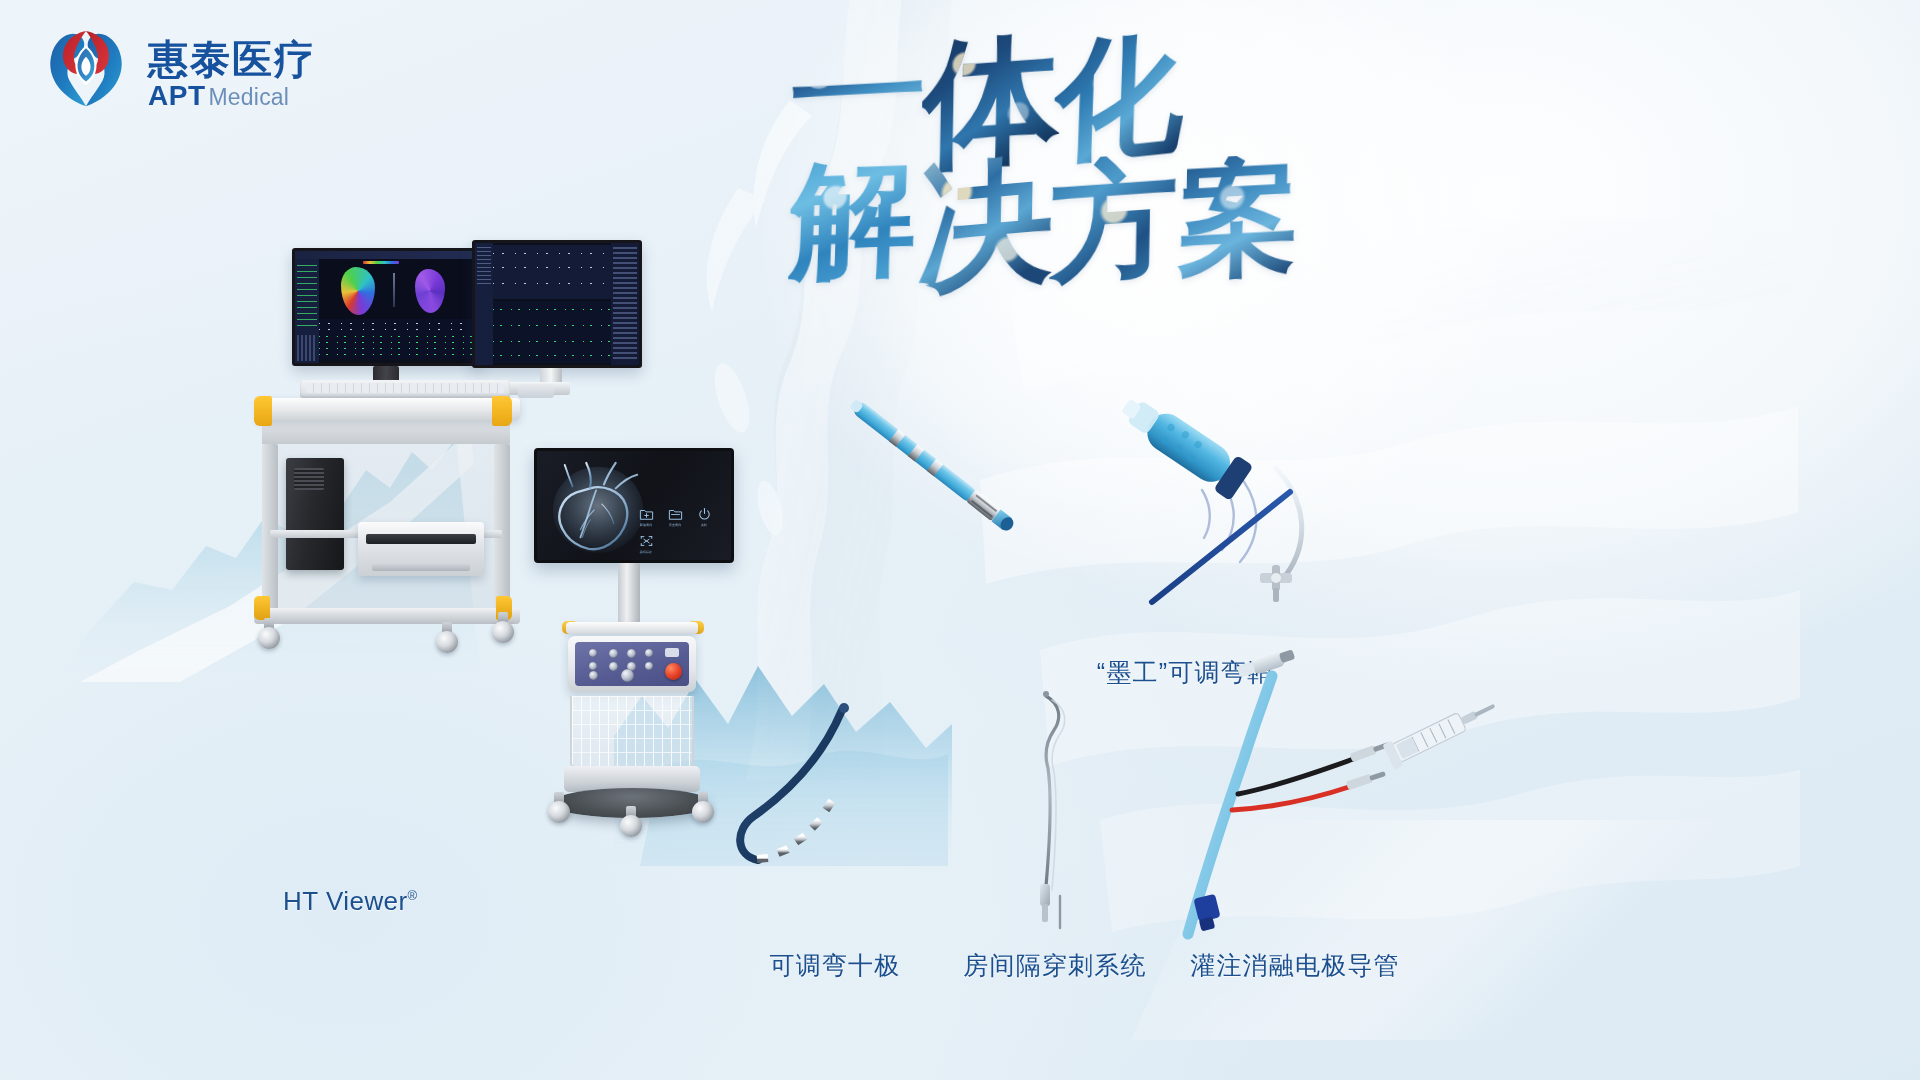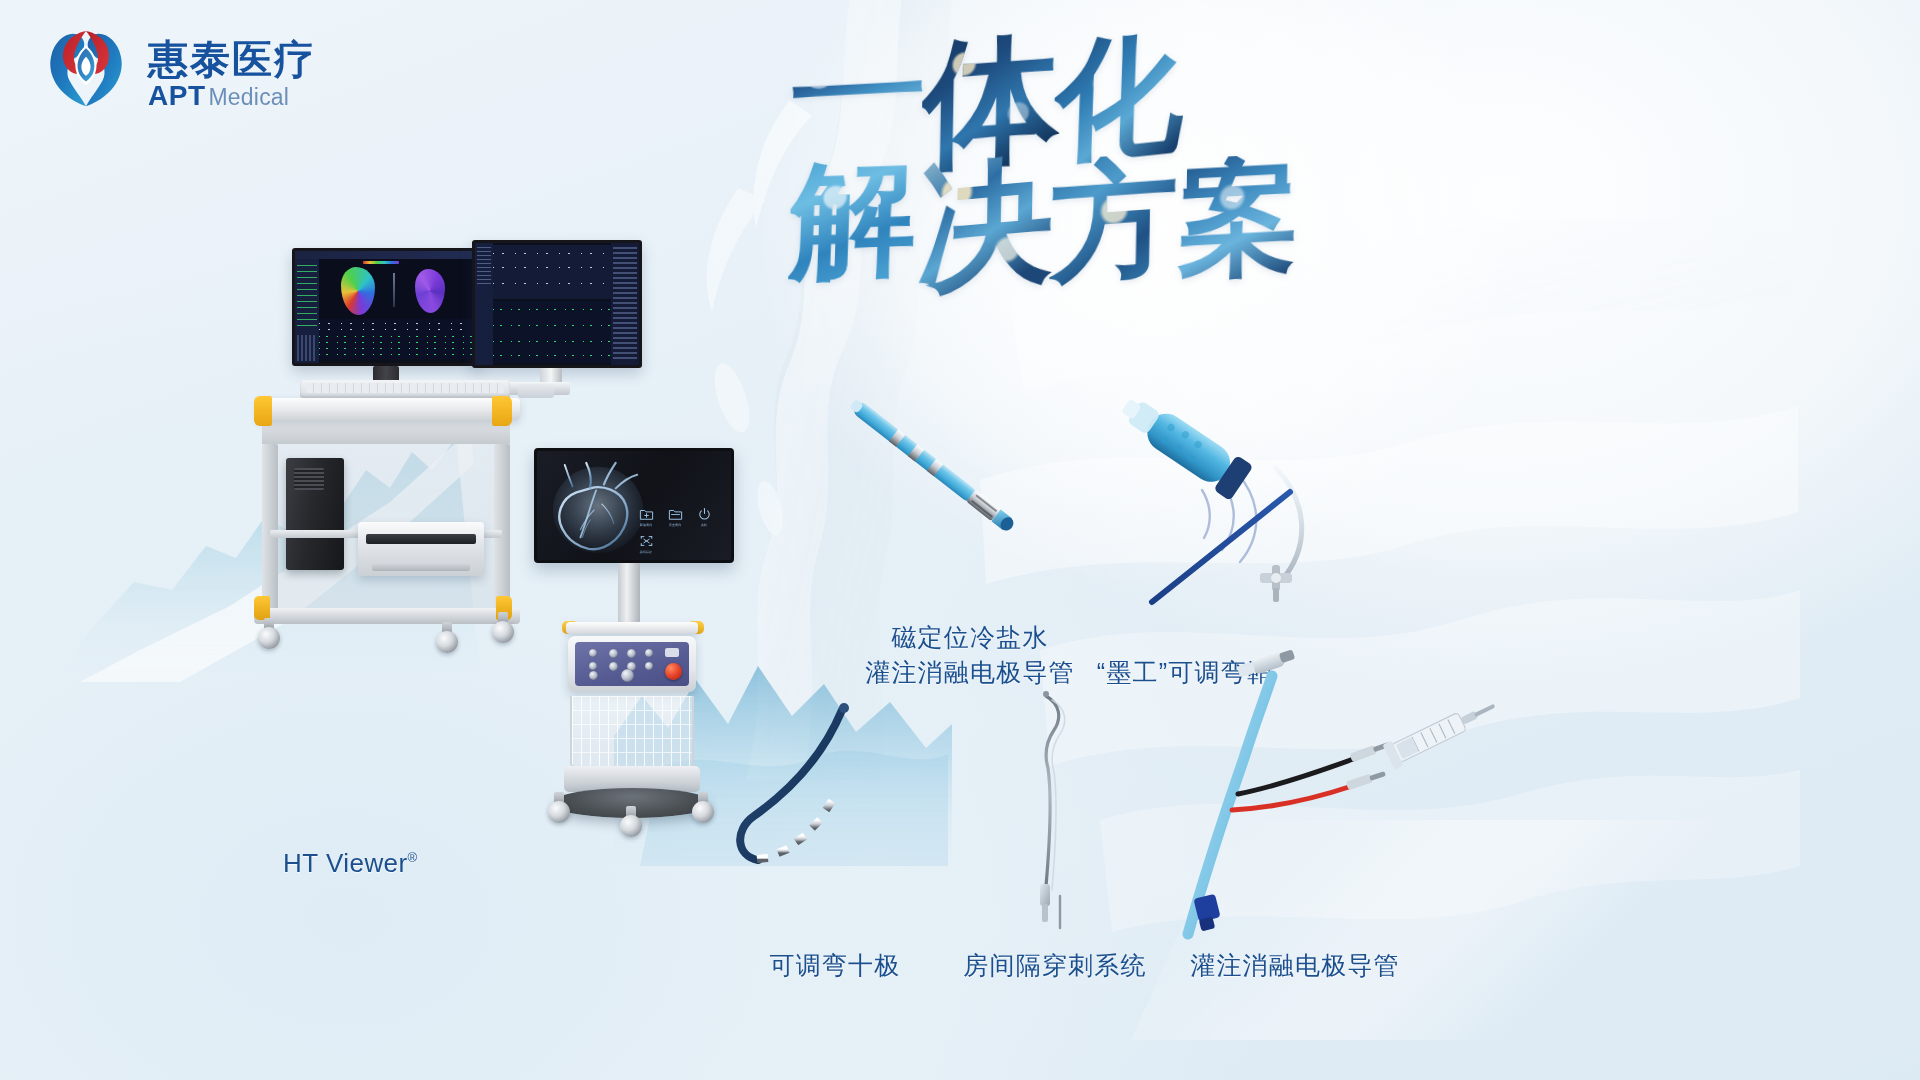--- a/index.html
+++ b/index.html
@@ -125,21 +125,21 @@
     letter-spacing: 1.2px;
     text-align: center;
     white-space: pre-line;
     text-shadow: 0 1px 1px rgba(255,255,255,.8);
   }
   #label-viewer {
     position: absolute; left: 283px; top: 845px;
     color: #1b4f8e; text-align: left; line-height: 1.42; letter-spacing: .6px;
     text-shadow: 0 1px 1px rgba(255,255,255,.8);
   }
-  #label-viewer .en { font-size: 26px; letter-spacing: .4px; }
+  #label-viewer .en { font-size: 26px; letter-spacing: .4px; margin-top: 38px; }
   #label-viewer .en sup { font-size: 13px; vertical-align: super; }
   #label-viewer .cn { font-size: 25px; letter-spacing: 1.2px; margin-top: 3px; }
 
   #label-irrigated { left: 845px; top: 620px; width: 250px; }
   #label-sheath    { left: 1070px; top: 655px; width: 230px; }
   #label-decapolar { left: 745px; top: 948px; width: 180px; }
   #label-septal    { left: 955px; top: 948px; width: 200px; }
   #label-pacing    { left: 1180px; top: 948px; width: 230px; }
 
   
@@ -630,21 +630,20 @@
         <rect x="106" y="112" width="9" height="15" fill="url(#plat)"></rect>
         <rect x="156" y="112" width="32" height="15" rx="3" fill="url(#plat)"></rect>
         <rect x="160" y="115" width="26" height="2" fill="#2c3238" opacity=".5"></rect>
         <rect x="160" y="122" width="26" height="2" fill="#2c3238" opacity=".5"></rect>
         <path d="M188 112 h14 a9 9 0 0 1 0 15 h-14 Z" fill="url(#tipG)"></path>
         <ellipse cx="202" cy="119.5" rx="6" ry="7" fill="#1b5f94"></ellipse>
         <rect x="6" y="114" width="10" height="11" rx="4" fill="#cfe9f7"></rect>
       </g>
     </svg>
   </div>
-  <div class="label" id="label-irrigated"><span>磁定位冷盐水</span><br><span>灌注消融电极导管</span></div>
 
   <div class="product" id="prod-sheath">
     <svg viewBox="0 0 300 230" width="300" height="230">
       <defs>
         <linearGradient id="handleG" x1="0" y1="0" x2="0" y2="1">
           <stop offset="0%" stop-color="#9fdcf4"></stop>
           <stop offset="35%" stop-color="#52b7e2"></stop>
           <stop offset="75%" stop-color="#2f93c6"></stop>
           <stop offset="100%" stop-color="#1d6f9e"></stop>
         </linearGradient>

